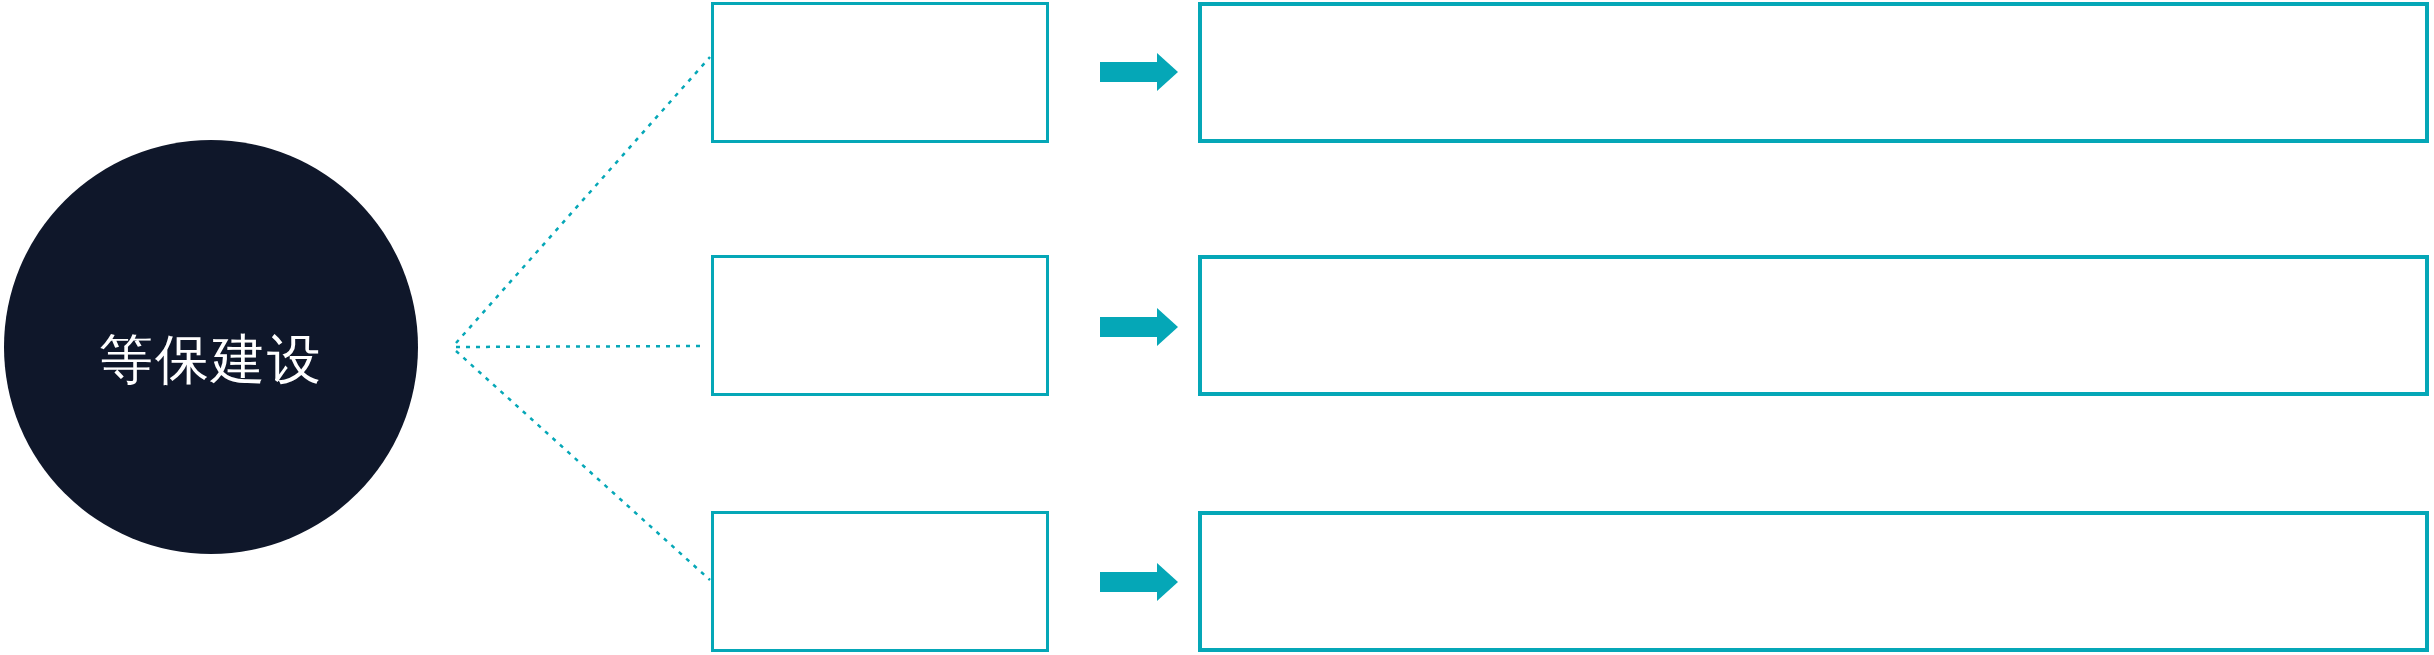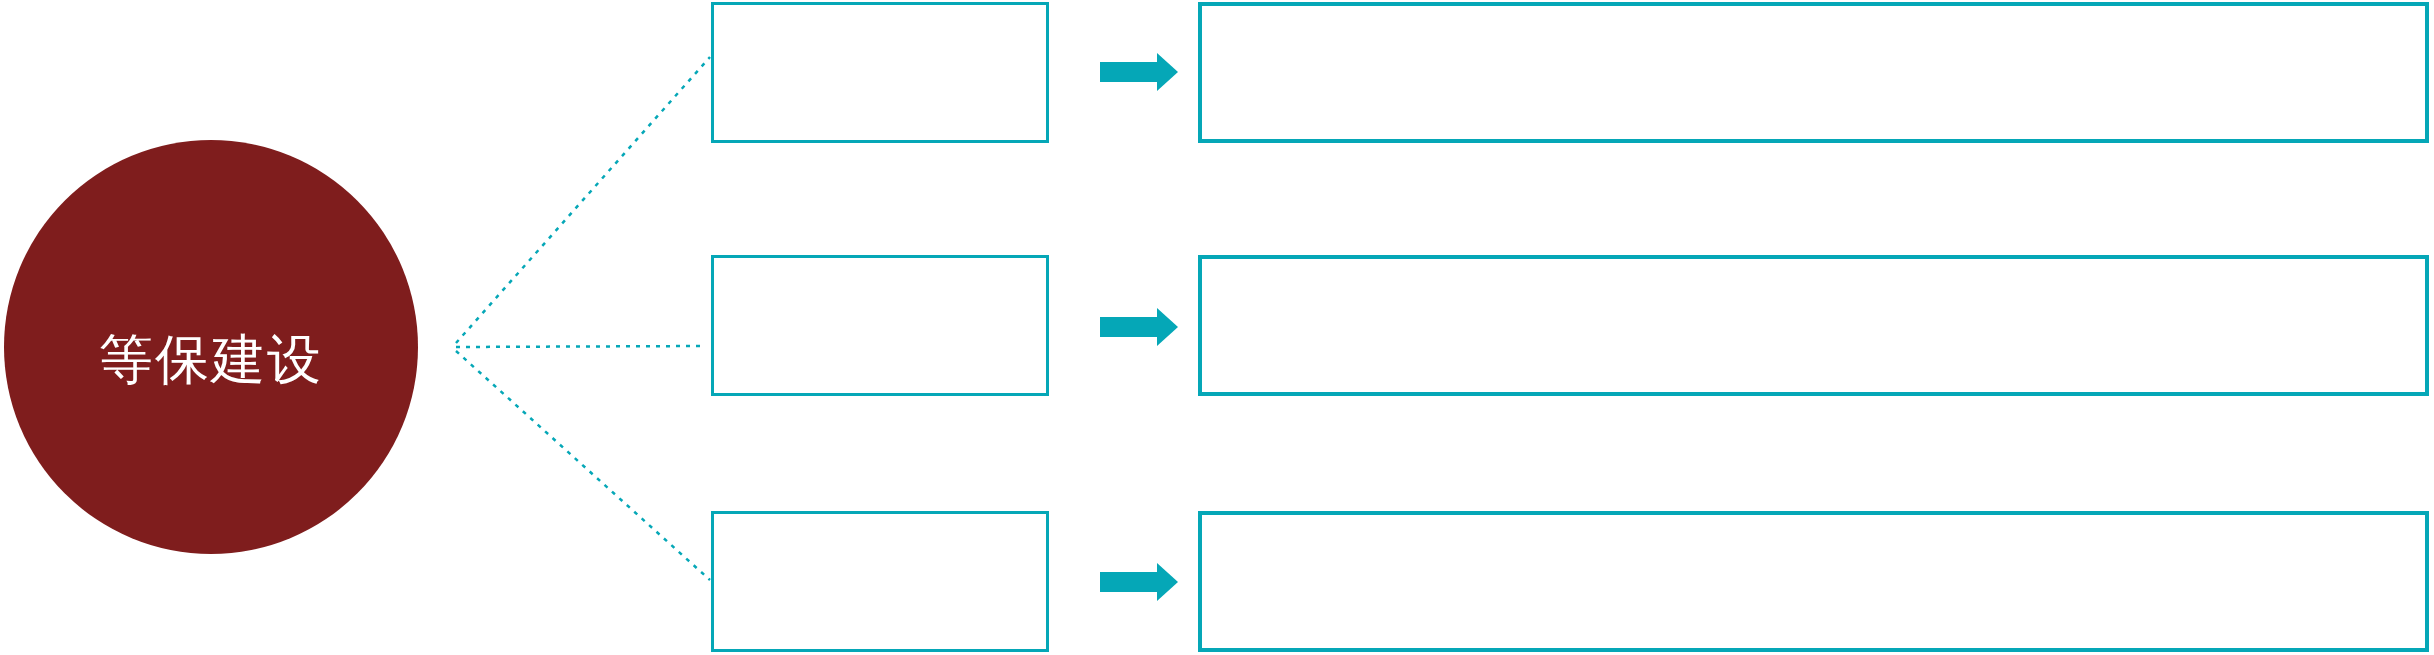--- a/index.html
+++ b/index.html
@@ -16,21 +16,21 @@
     overflow: hidden;
   }
   
   .hub {
     position: absolute;
     left: 4px;
     top: 140px;
     width: 414px;
     height: 414px;
     border-radius: 50%;
-    background: #7f1d1d;
+    background: #0f172a;
     display: flex;
     align-items: center;
     justify-content: center;
   }
   .hub-label {
     transform: translateY(12px);
     color: #ffffff;
     font-size: 54px;
     font-weight: 300;
     line-height: 76px;

